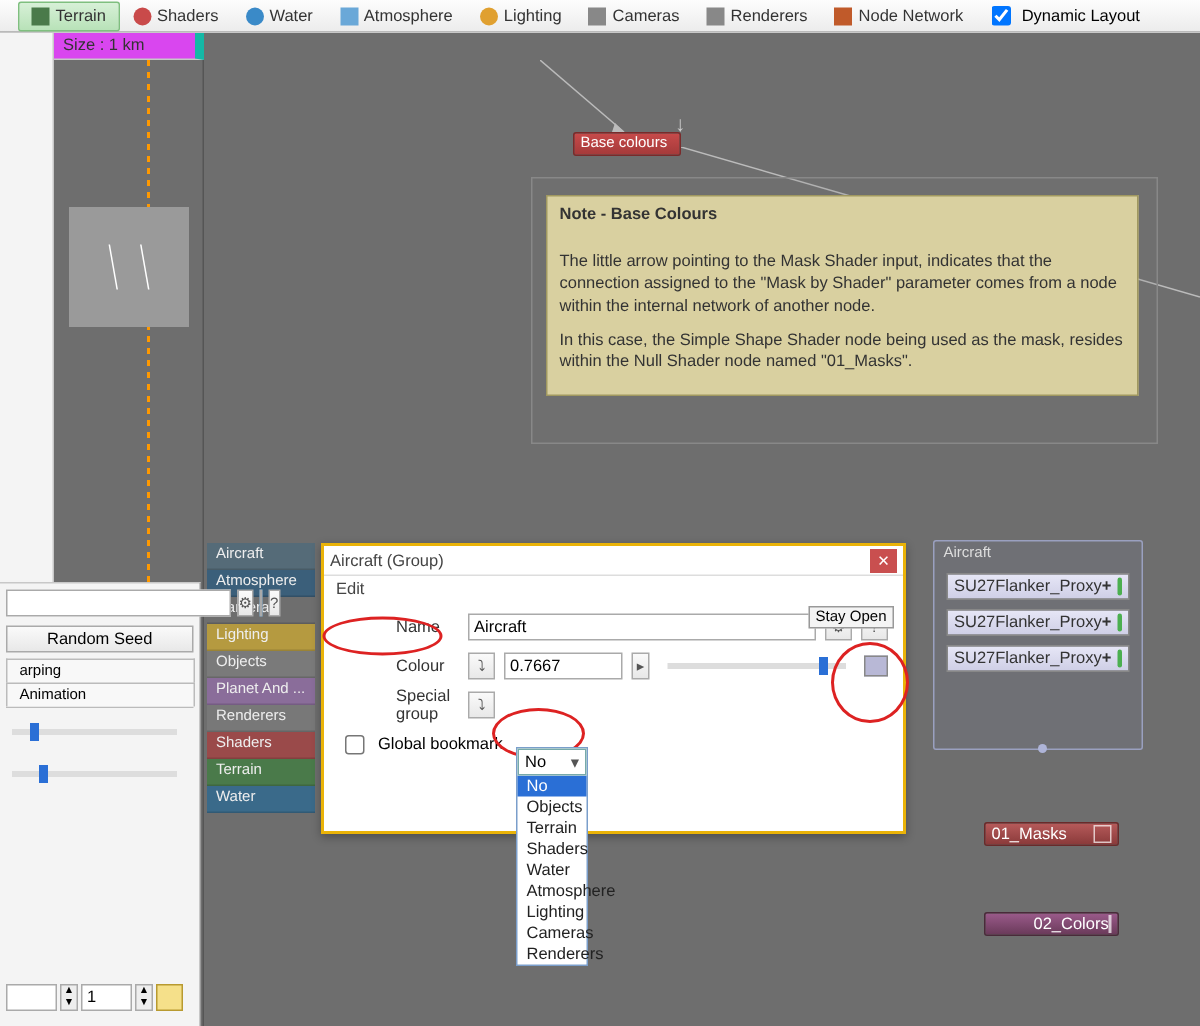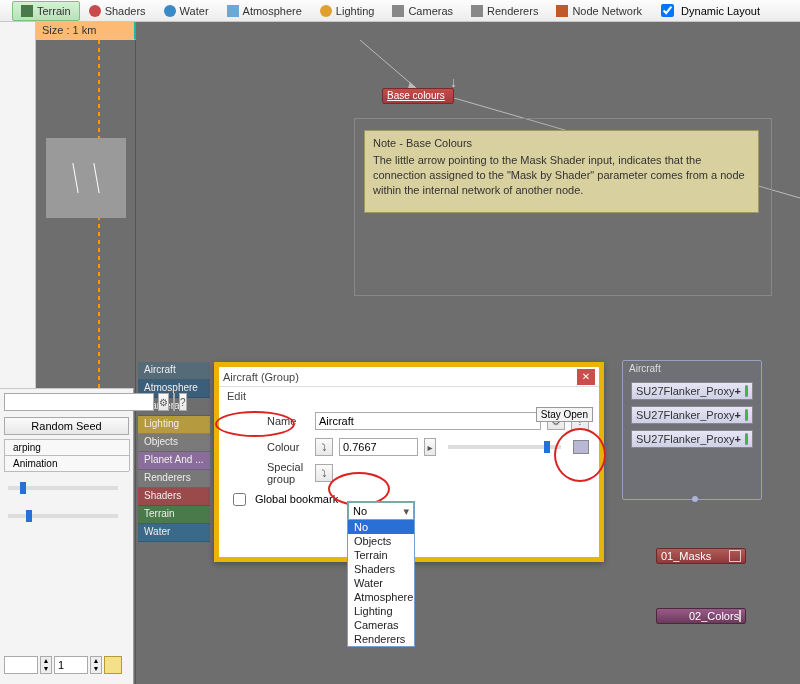--- a/index.html
+++ b/index.html
@@ -5,62 +5,62 @@
 * { box-sizing: border-box; font-family: "Segoe UI", Tahoma, sans-serif; font-size: 11px; }
 body { margin: 0; width: 800px; height: 684px; background: #6e6e6e; overflow: hidden; position: relative; }
 
 
 .top-toolbar { position: absolute; top: 0; left: 0; right: 0; height: 22px; background: linear-gradient(#fdfdfd,#ececec); border-bottom: 1px solid #c8c8c8; display: flex; align-items: center; padding-left: 12px; gap: 0; }
 .top-toolbar .tbtn { display: flex; align-items: center; gap: 4px; padding: 2px 8px; height: 20px; color: #333; cursor: pointer; border: 1px solid transparent; }
 .top-toolbar .tbtn.active { background: linear-gradient(#d7f0d7,#b8e2b8); border: 1px solid #7fbf7f; border-radius: 2px; }
 .top-toolbar .tbtn .ic { width: 12px; height: 12px; display: inline-block; }
 .top-toolbar label.chk { display: flex; align-items: center; gap: 4px; margin-left: 6px; }
 
-.size-bar { position: absolute; top: 22px; left: 36px; height: 18px; background: #fdba74; border-bottom: 1px solid #c8c8c8; padding: 2px 6px; color: #333; width: 100px; border-right:2px solid #14b8a6;}
+.size-bar { position: absolute; top: 22px; left: 36px; height: 18px; background: #d946ef; border-bottom: 1px solid #c8c8c8; padding: 2px 6px; color: #333; width: 100px; border-right:6px solid #14b8a6;}
 
 
 .left-col { position: absolute; top: 22px; left: 0; width: 36px; bottom: 0; background: #f4f4f4; border-right: 1px solid #c8c8c8; }
 
 
 .preview-strip { position: absolute; top: 40px; left: 36px; width: 100px; bottom: 0; background: #6e6e6e; border-right: 1px solid #555; }
 .preview-thumb { position: absolute; top: 98px; left: 10px; width: 80px; height: 80px; background: #9a9a9a; display:flex; align-items:center; justify-content:center; }
 .preview-thumb::after{content:"";width:20px;height:30px;border-left:1px solid #fff;border-right:1px solid #fff; transform:skewX(10deg);}
 .orange-line { position: absolute; top: 0; bottom: 0; left: 62px; width: 2px; background: repeating-linear-gradient(#ff9900 0 4px, transparent 4px 8px); }
 
 
-.base-node { position: absolute; top: 88px; left: 382px; width: 72px; height: 16px; background: linear-gradient(#c74a4a,#a53a3a); border:1px solid #7a2a2a; color:#fff; font-size:10px; padding:1px 4px; border-radius:2px;text-decoration:underline; }
+.base-node { position: absolute; top: 88px; left: 382px; width: 72px; height: 16px; background: linear-gradient(#c74a4a,#a53a3a); border:1px solid #7a2a2a; color:#fff; font-size:10px; padding:1px 4px; border-radius:2px; }
 .node-arrow2 { position:absolute; top:74px; left:450px; color:#ccc; font-size:14px;}
 
 .note-box { position: absolute; top: 130px; left: 364px; width: 395px; background: #d9d0a0; border: 1px solid #a09860; padding: 6px 8px; color: #333; }
-.note-box .note-title { font-weight: normal; margin-bottom: 4px; }
+.note-box .note-title { font-weight: bold; margin-bottom: 18px; }
 .note-box p { margin: 0 0 8px 0; line-height: 1.35; }
 .note-frame { position:absolute; top:118px; left:354px; width:418px; height:178px; border:1px solid #888; background:rgba(120,120,120,0.15);}
 
 
 .cat-list { position: absolute; top: 362px; left: 138px; width: 72px; display: flex; flex-direction: column; }
 .cat-list .cat { height: 18px; padding: 2px 6px; color: #eee; font-size: 10px; border-bottom:1px solid rgba(0,0,0,.15); cursor:pointer; }
 .c-aircraft{background:#556b78;} .c-atmos{background:#3b5f7a;} .c-cameras{background:#6e6e6e;} .c-light{background:#b59a40;} .c-objects{background:#7a7a7a;} .c-planet{background:#8a6d9a;} .c-render{background:#787878;} .c-shaders{background:#9a4a4a;} .c-terrain{background:#4a7a4a;} .c-water{background:#3a6a8a;}
 
 
-.dialog { position: absolute; top: 362px; left: 214px; width: 390px; background: #fff; border: 5px solid #eab308; box-shadow: 0 2px 6px rgba(0,0,0,.3); }
+.dialog { position: absolute; top: 362px; left: 214px; width: 390px; background: #fff; border: 2px solid #eab308; box-shadow: 0 2px 6px rgba(0,0,0,.3); }
 .dialog .titlebar { height: 20px; background: #fff; display:flex; align-items:center; padding: 0 4px; border-bottom:1px solid #ddd; }
 .dialog .titlebar .t-text { flex:1; color:#444; }
 .dialog .titlebar .t-close { width:18px;height:16px;background:#c94f4f;color:#fff;display:flex;align-items:center;justify-content:center;font-size:10px;cursor:pointer;}
 .dialog .menubar { height:18px; padding:1px 8px; color:#444; display:flex; align-items:center; }
 .dialog .body { padding: 6px 10px 42px 10px; position:relative; }
 .dialog .row { display:flex; align-items:center; gap:6px; margin-bottom:6px; height:20px; }
 .dialog .row .lbl { width:80px; color:#333;padding-left:38px; }
 .dialog input[type=text]{ height:18px; border:1px solid #aaa; padding:1px 3px; font-size:11px; }
 .dialog .name-in { flex:1; }
 .sqbtn { width:18px;height:18px;border:1px solid #aaa;background:linear-gradient(#fafafa,#e8e8e8);display:inline-flex;align-items:center;justify-content:center;cursor:pointer;font-size:10px;color:#555;}
 .stay-open { position:absolute; top:2px; right:6px; border:1px solid #999; background:#f4f4f4; padding:1px 4px; font-size:10px; cursor:pointer;}
 .slider-track { flex:1; height:4px; background:#ddd; position:relative; margin:0 6px; }
 .slider-thumb { position:absolute; top:-4px; width:6px; height:12px; background:#2a6fd6; left:85%; }
 .color-sw { width:16px;height:14px;border:1px solid #888;background:#b8b8d6; }
-.dropdown { position:absolute; top:96px; left:128px; width:68px; border:1px solid #7a9ecb; background:#fff; z-index:5; }
+.dropdown { position:absolute; top:96px; left:128px; width:48px; border:1px solid #7a9ecb; background:#fff; z-index:5; }
 .dropdown .sel-top { height:18px; border:1px solid #7aa; display:flex; align-items:center; padding:0 4px; background:#fff; position:relative;}
 .dropdown .sel-top::after{content:"▾"; position:absolute; right:4px; color:#555;}
 .dropdown .opts { }
 .dropdown .opt { padding:1px 6px; color:#222; cursor:pointer;}
 .dropdown .opt.hi { background:#2a6fd6; color:#fff; }
 .chkrow { display:flex; align-items:center; gap:4px; }
 
 
 .ellipse { position:absolute; border:2px solid #d22; border-radius:50%; pointer-events:none; }
 
@@ -151,20 +151,21 @@
 <div class="node-arrow2">↓</div>
 <div class="base-node">Base colours</div>
 <svg class="edge" style="top:98px;left:454px" width="346" height="110">
     <line x1="0" y1="0" x2="346" y2="100" stroke="#bbb" stroke-width="1"></line>
   </svg>
 
 <div class="note-frame"></div>
 <div class="note-box">
   <div class="note-title">Note - Base Colours</div>
   <p>The little arrow pointing to the Mask Shader input, indicates that the connection assigned to the "Mask by Shader" parameter comes from a node within the internal network of another node.</p>
+  <p>In this case, the Simple Shape Shader node being used as the mask, resides within the Null Shader node named "01_Masks".</p>
 </div>
 
 <div class="cat-list">
   <div class="cat c-aircraft">Aircraft</div>
   <div class="cat c-atmos">Atmosphere</div>
   <div class="cat c-cameras">Cameras</div>
   <div class="cat c-light">Lighting</div>
   <div class="cat c-objects">Objects</div>
   <div class="cat c-planet">Planet And ...</div>
   <div class="cat c-render">Renderers</div>

